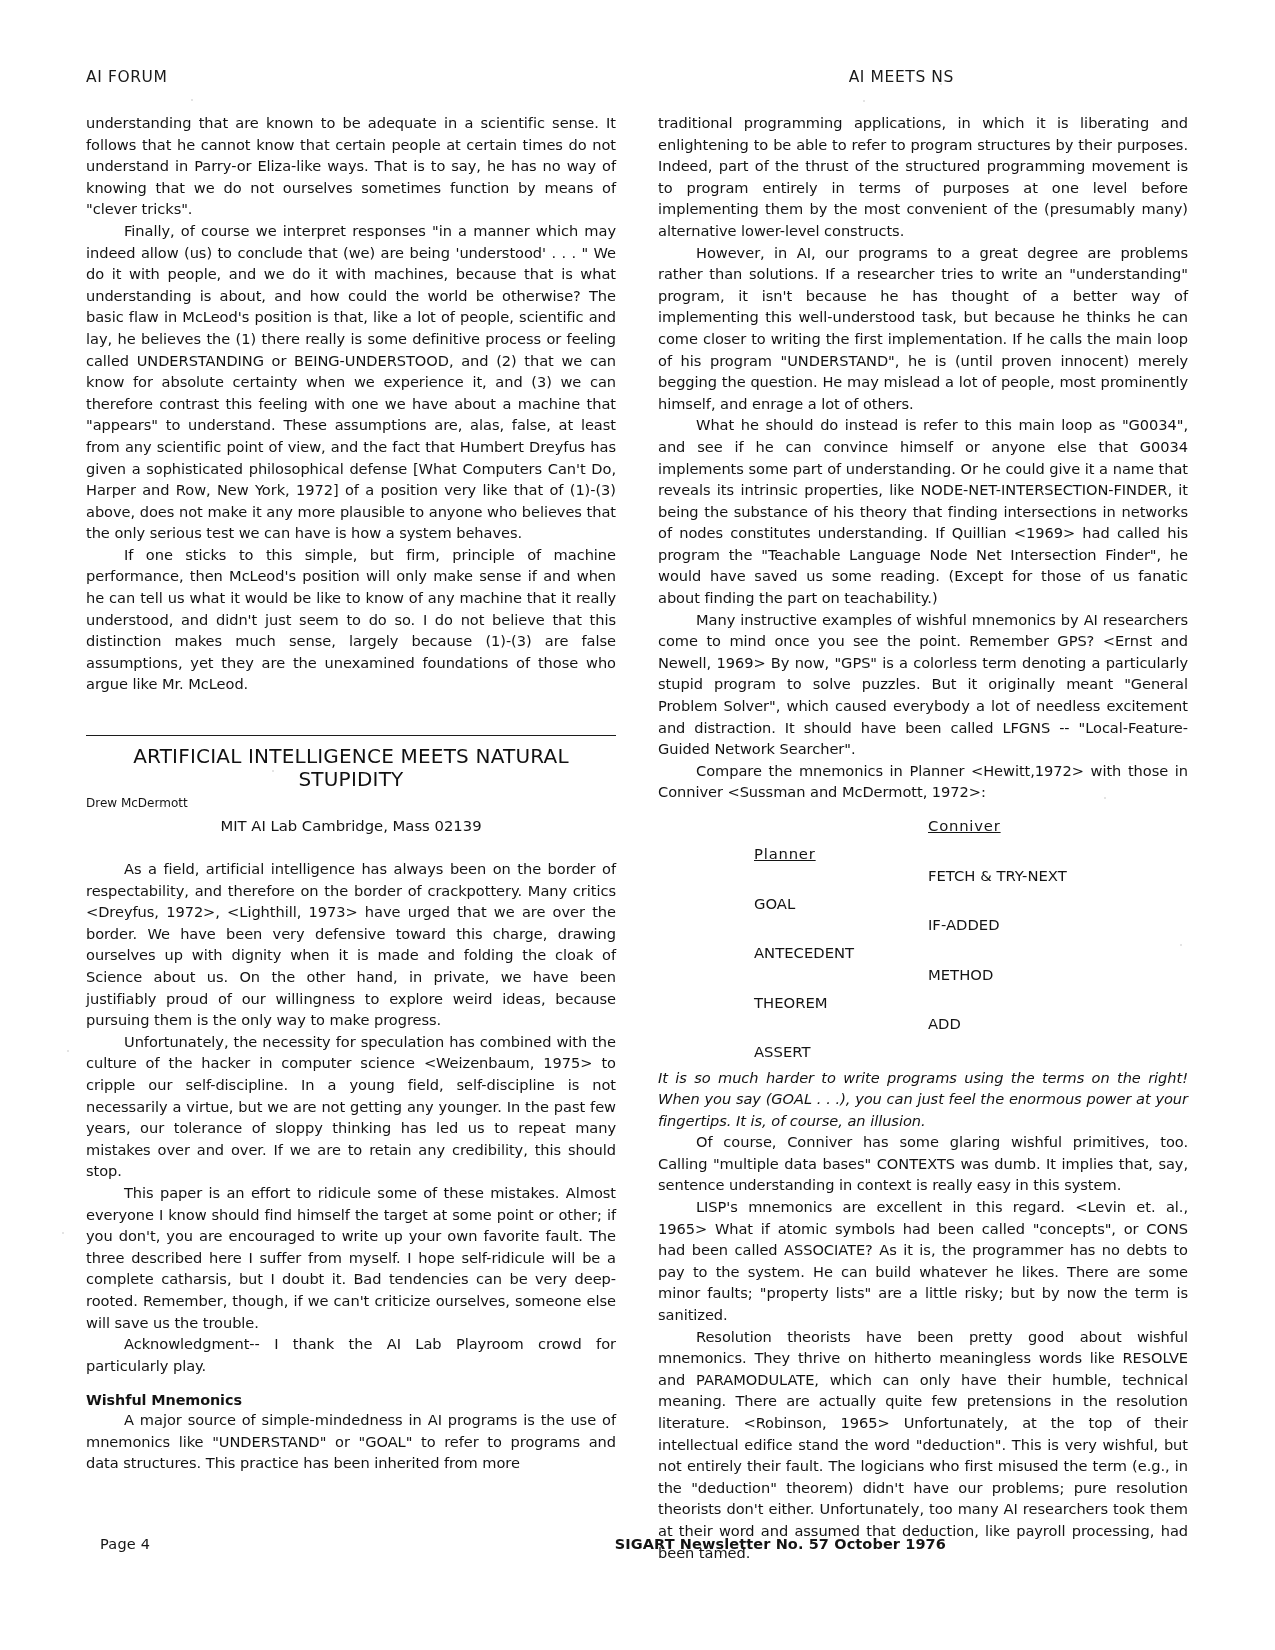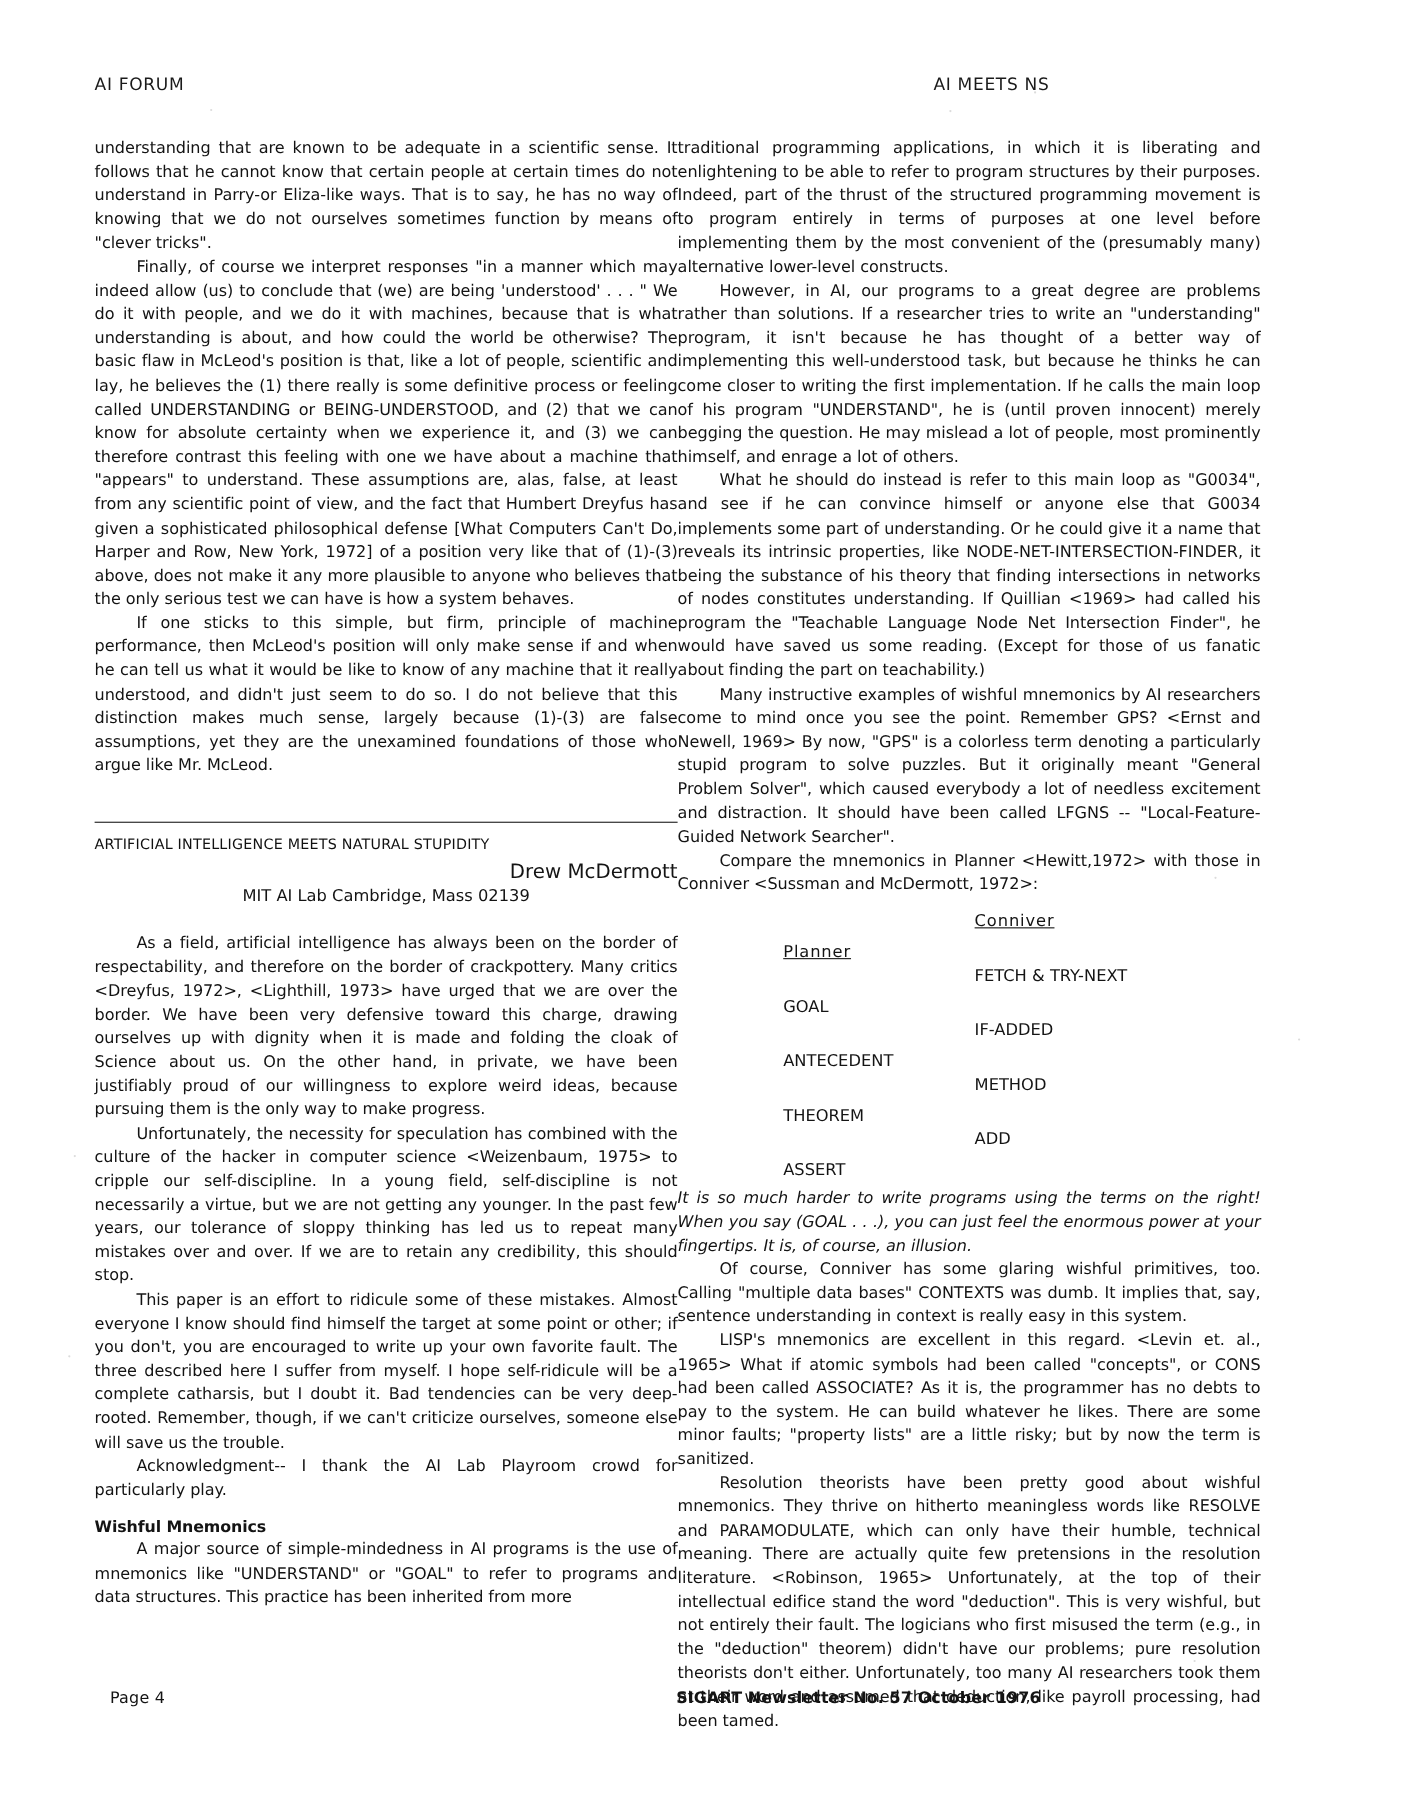--- a/index.html
+++ b/index.html
@@ -33,25 +33,26 @@
     font-weight: 400;
     color: #1a1a1a;
     white-space: nowrap;
   }
   .runhead.left  { left: 86px; }
   .runhead.right { right: 78px; }
 
   
   .columns {
     position: absolute;
-    top: 124px;
+    top: 112px;
     left: 86px;
     width: 1103px;
     height: 1390px;
     display: flex;
+    gap: 42px;
   }
   .col {
     width: 530px;
     position: relative;
   }
 
   p, .para {
     margin: 0;
     font-size: 14.6px;
     line-height: 21.6px;
@@ -66,29 +67,29 @@
   .noindent { text-indent: 0; }
   .it { font-style: italic; }
 
   
   .article-head {
     margin-top: 40px;
     border-top: 1.4px solid #1c1c1c;
     padding-top: 9px;
   }
   .article-title {
-    text-align: left;
-    font-size: 13px;
+    text-align: center;
+    font-size: 20px;
     letter-spacing: 0.2px;
     line-height: 23px;
     color: #111;
   }
   .article-author {
-    text-align: right;
-    font-size: 18px;
+    text-align: left;
+    font-size: 12px;
     line-height: 21px;
     margin-top: 2px;
   }
   .article-affil {
     text-align: center;
     font-size: 14.8px;
     line-height: 21px;
     margin-top: 1px;
   }
   .article-body { margin-top: 22px; }

